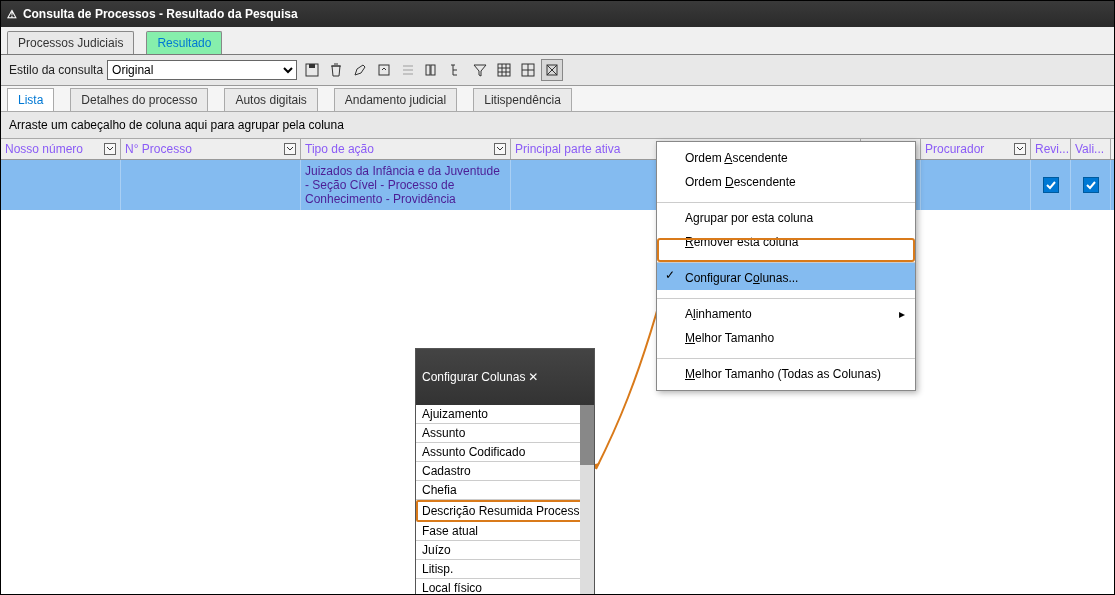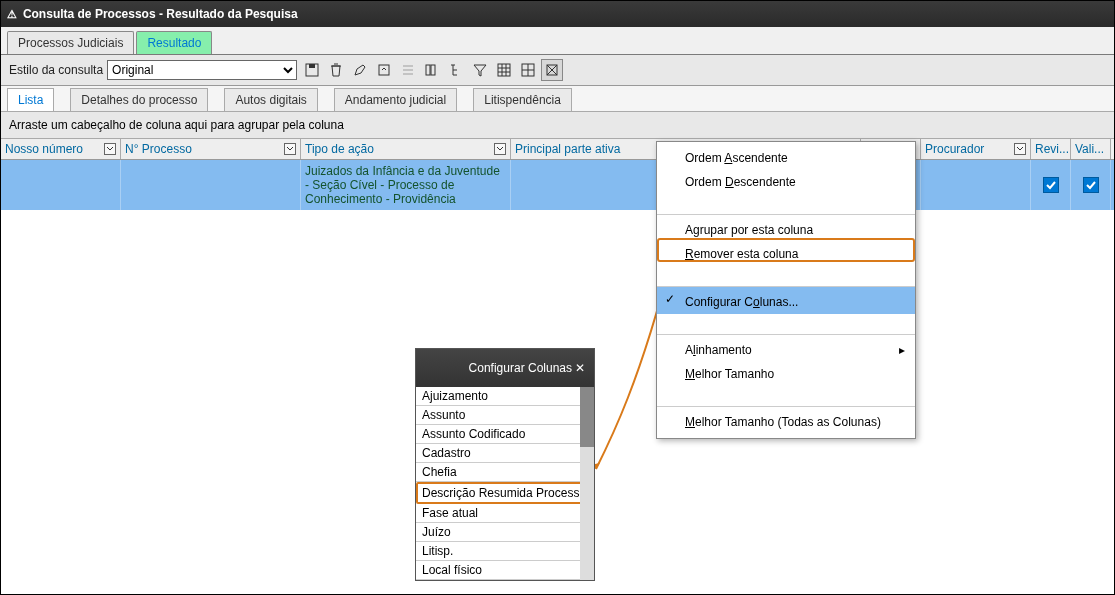--- a/index.html
+++ b/index.html
@@ -1,54 +1,54 @@
 <!DOCTYPE html>
 <html><head>
 <meta charset="utf-8">
 <style>
   * { box-sizing: border-box; margin: 0; padding: 0; font-family: "Segoe UI", Tahoma, sans-serif; font-size: 12px; }
   body { background: #fff; width: 1115px; height: 595px; position: relative; overflow: hidden; border: 1px solid #000; }
   .titlebar { background: linear-gradient(#3a3a3a,#2a2a2a); color: #fff; height: 26px; display: flex; align-items: center; padding: 0 6px; font-weight: bold; }
   .titlebar .tri { margin-right: 6px; font-size: 11px; }
-  .tabstrip1 { background: #f0f0f0; border-bottom: 1px solid #7a7a7a; display: flex; padding: 4px 6px 0 6px; gap: 2px; }
+  .tabstrip1 { background: #f0f0f0; border-bottom: 1px solid #7a7a7a; display: flex; padding: 4px 6px 0 6px; gap: 12px; }
   .tab1 { padding: 4px 10px; border: 1px solid #888; border-bottom: none; background: #e8e8e8; color: #333; border-radius: 2px 2px 0 0; }
   .tab1.active { background: #86efac; color: #0078d4; }
   .toolbar-row { background: #e8e8e8; border-bottom: 1px solid #999; display: flex; align-items: center; padding: 4px 8px; gap: 4px; }
   .toolbar-row label { color: #222; }
   .toolbar-row select { width: 190px; height: 20px; background: #fff; border: 1px solid #666; }
   .toolbar-icons { display: flex; gap: 2px; }
   .tico { width: 22px; height: 22px; border: 1px solid transparent; display: flex; align-items: center; justify-content: center; cursor: pointer; }
   .tico.boxed { border: 1px solid #888; background: #d8d8d8; }
   .tico svg { width: 16px; height: 16px; }
   .tabstrip2 { background: #f5f5f5; border-bottom: 1px solid #aaa; display: flex; padding: 2px 6px 0 6px; gap: 16px; }
   .tab2 { padding: 4px 10px; border: 1px solid #aaa; border-bottom: none; background: #eaeaea; color: #333; }
   .tab2.active { background: #fff; color: #0078d4; }
   .grid-area { position: relative; }
   .group-hint { background: #e8e8e8; padding: 6px 8px; color: #000000; border-bottom: 1px solid #aaa; }
   .grid-header { display: flex; background: #f2f2f2; border-bottom: 1px solid #999; }
-  .gh { border-right: 1px solid #aaa; padding: 3px 4px; display: flex; align-items: center; justify-content: space-between; color: #0369a1; background:#eee; }
+  .gh { border-right: 1px solid #aaa; padding: 3px 4px; display: flex; align-items: center; justify-content: space-between; color: #8b5cf6; background:#eee; }
   .gh .dd { width: 12px; height: 12px; border: 1px solid #666; display:inline-flex; align-items:center; justify-content:center; background:#f8f8f8; }
   .gh .dd svg{width:8px;height:8px}
   .grid-row { display: flex; background: #84bbf0; min-height: 48px; }
-  .gc { border-right: 1px solid rgba(255,255,255,0.3); padding: 4px; color: #14532d; }
+  .gc { border-right: 1px solid rgba(255,255,255,0.3); padding: 4px; color: #4c1d95; }
   .chk { width:16px;height:16px; background:#0078d4; border:1px solid #005a9e; display:inline-flex; align-items:center; justify-content:center; }
   .chk svg{width:12px;height:12px; stroke:#fff; fill:none; stroke-width:2;}
 
   .ctx-menu { position:absolute; left:655px; top:140px; width:260px; background:#fff; border:1px solid #888; box-shadow:2px 2px 6px rgba(0,0,0,0.3); padding:4px 0; z-index:50; }
   .ctx-item { padding:5px 12px 5px 28px; position:relative; cursor:pointer; }
-  .ctx-item.sep{ border-top:1px solid #ccc; margin-top:20px; padding-top:8px; }
+  .ctx-item.sep{ border-top:1px solid #ccc; margin-top:8px; padding-top:8px; }
   .ctx-item.hi{ background:#84bbf0; }
   .ctx-item.hi::before{ content:"✓"; position:absolute; left:8px; top:5px; }
   .ctx-item .u{ text-decoration: underline; }
   .ctx-hi-box{ position:absolute; left:656px; top:237px; width:258px; height:24px; border:2px solid #d97a1a; border-radius:3px; pointer-events:none; z-index:60;}
   .ctx-sub{ position:absolute; right:10px; }
   .arrow-path{ position:absolute; left:580px; top:258px; z-index:40; pointer-events:none;}
 
   .cfg-dialog{ position:absolute; left:414px; top:347px; width:180px; border:1px solid #555; background:#fff; display:flex; flex-direction:column; z-index:55;}
-  .cfg-title{ background:linear-gradient(#444,#333); color:#fff; padding:11px 6px; display:flex; justify-content:flex-end; align-items:center; }
+  .cfg-title{ background:linear-gradient(#444,#333); color:#fff; padding:20px 6px; display:flex; justify-content:flex-start; align-items:center; }
   .cfg-title .x{ width:16px; height:16px; display:flex; align-items:center; justify-content:center; cursor:pointer;}
   .cfg-list{ max-height:200px; overflow:hidden; position:relative; }
   .cfg-item{ padding:2px 6px; border-bottom:1px solid #ccc; cursor:pointer; }
   .cfg-item.hi{ border:2px solid #d97a1a; border-radius:2px; padding:2px 4px; }
   .cfg-scroll{ position:absolute; right:0; top:0; bottom:0; width:14px; background:#ddd;}
   .cfg-thumb{ position:absolute; right:0; top:0; width:14px; height:60px; background:#888;}
 
 </style>
 </head>
 <body>

